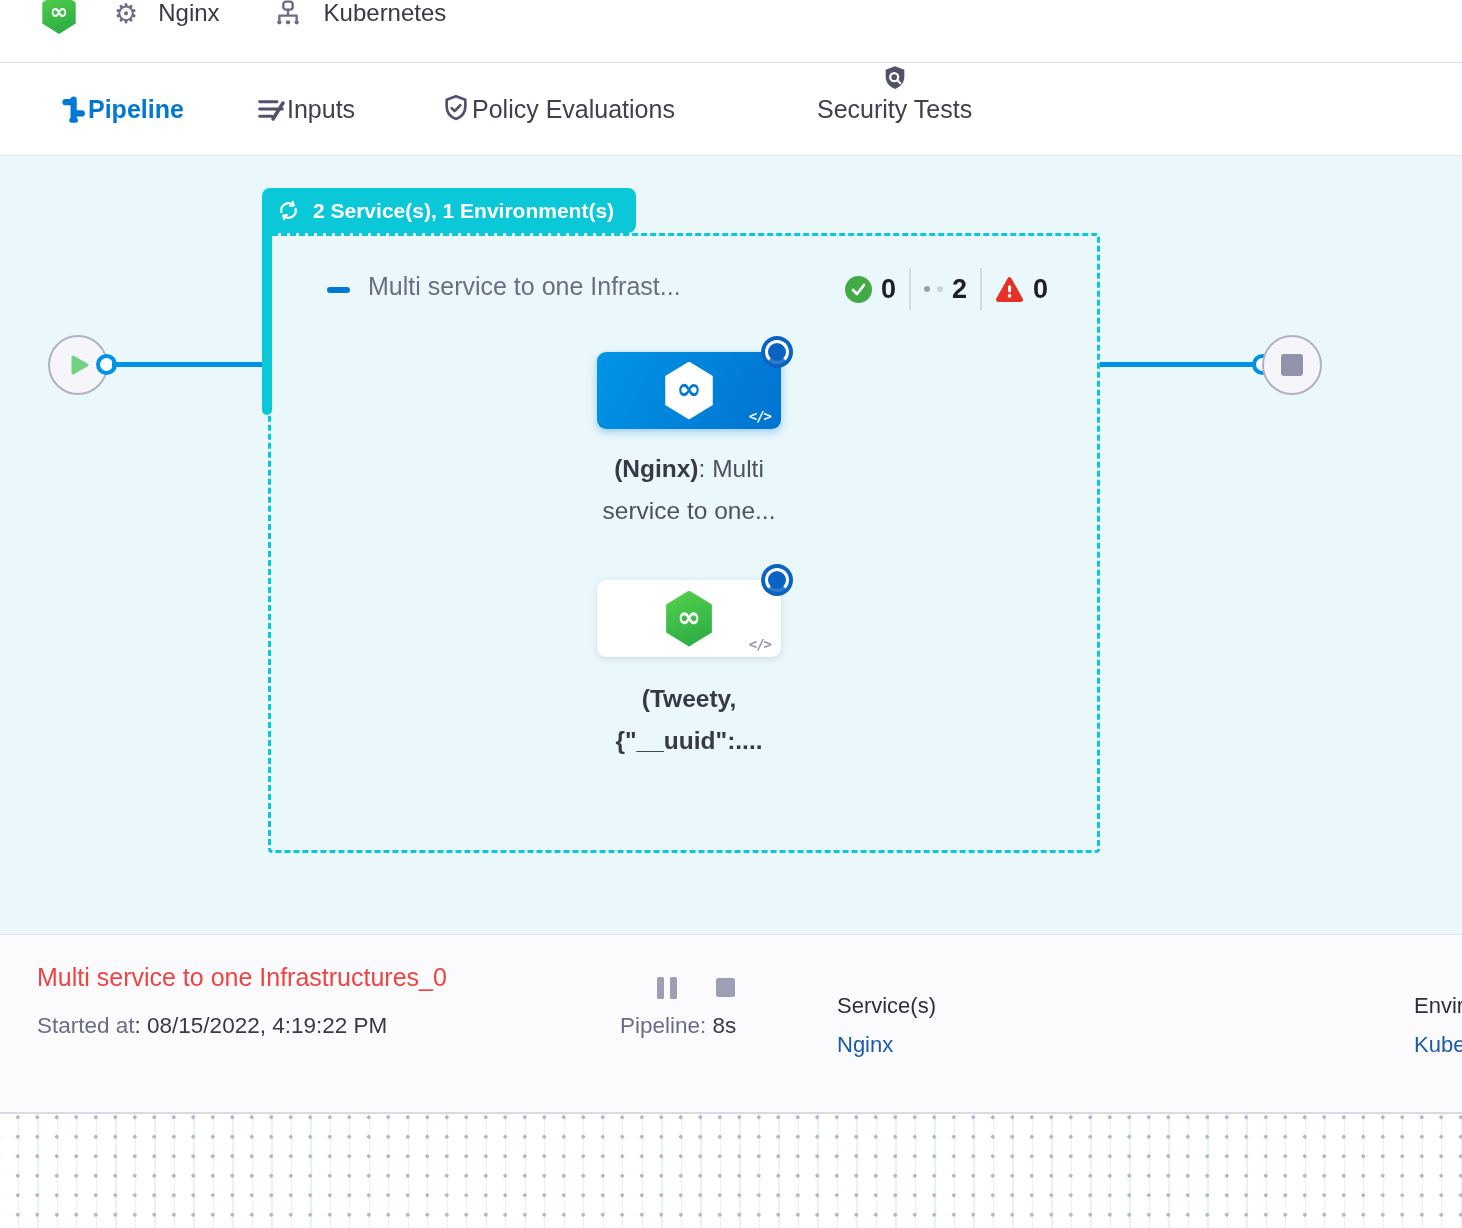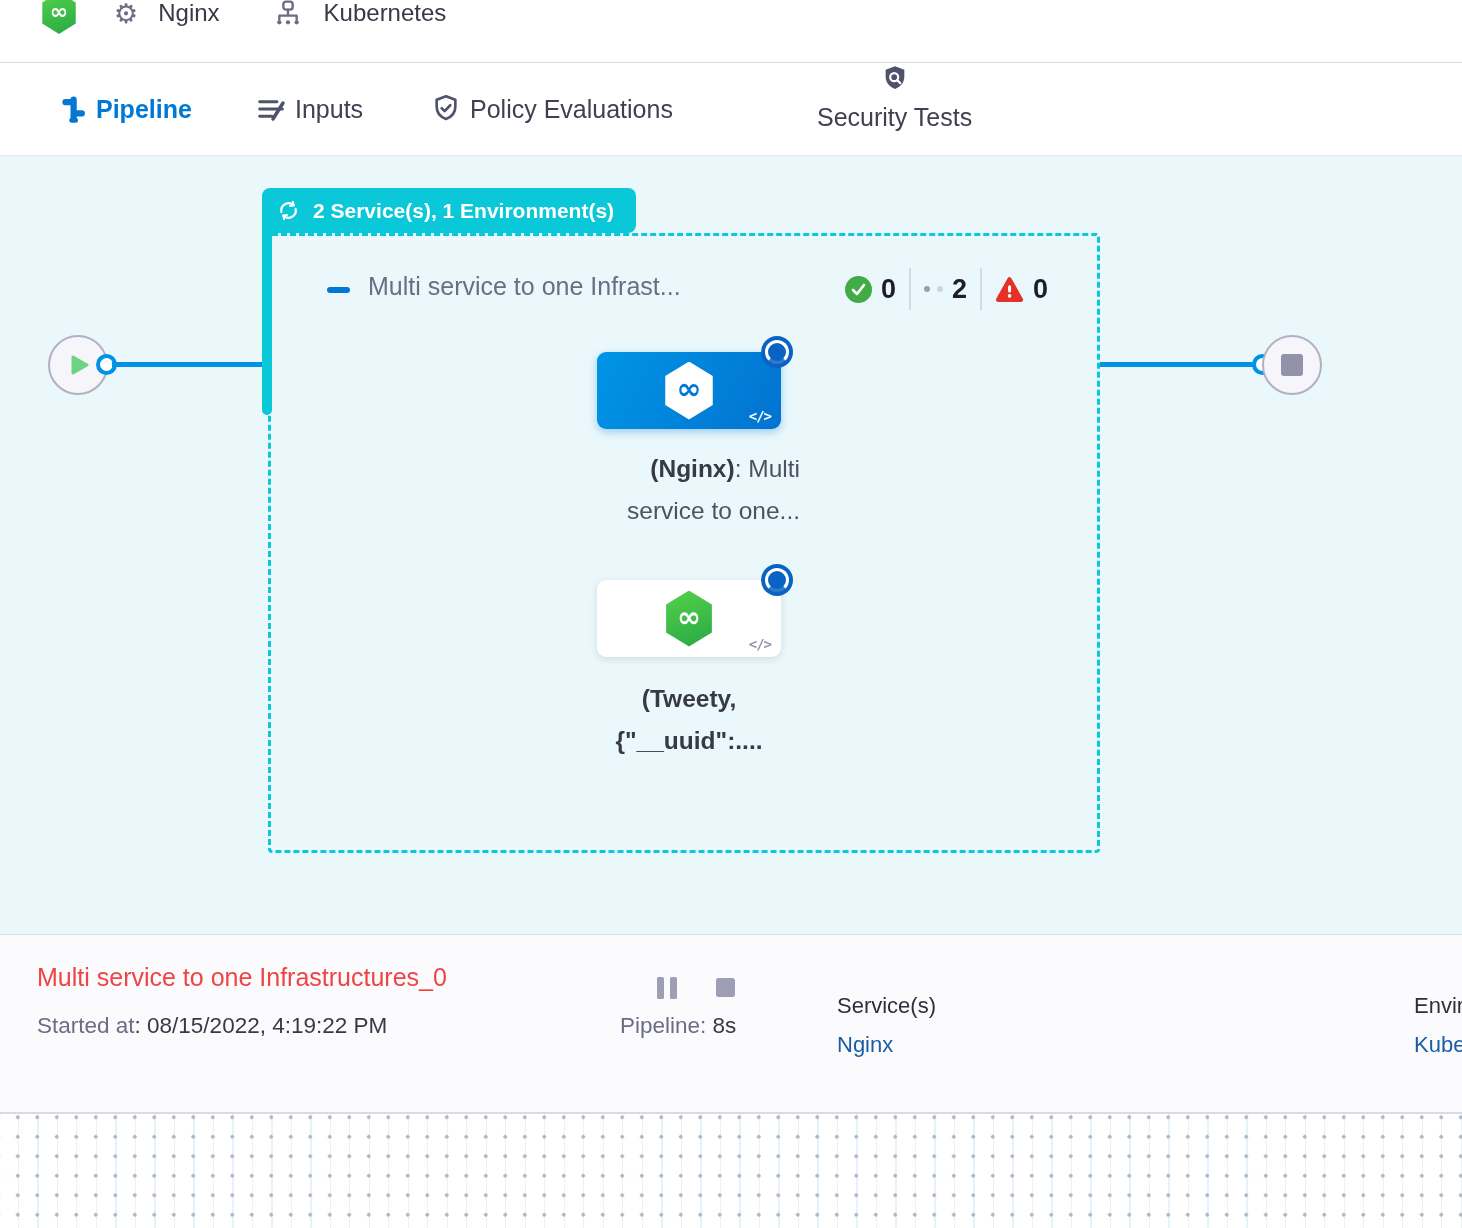--- a/index.html
+++ b/index.html
@@ -12,25 +12,25 @@
   .hexagon { clip-path:polygon(50% 0%,94% 25%,94% 75%,50% 100%,6% 75%,6% 25%); display:flex; align-items:center; justify-content:center; }
   .logo-hex { width:38px; height:42px; background:linear-gradient(160deg,#55d24a,#27a845); }
   .infinity { font-family:"DejaVu Sans", sans-serif; font-weight:bold; line-height:1; }
   .logo-hex .infinity { color:#fff; font-size:22px; margin-top:-2px; }
   .gear { font-family:"DejaVu Sans", sans-serif; font-size:27px; color:#6b6d85; margin-left:36px; }
   .entity-label { font-size:24px; font-weight:500; color:#383946; margin-left:20px; }
   .env-icon { margin-left:52px; }
 
   
   .tabbar { position:absolute; left:0; top:62px; width:1462px; height:94px; background:#fff; border-top:1px solid #d9dbe7; border-bottom:1px solid #e7e9f0; }
-  .tab { position:absolute; top:0; height:92px; display:flex; align-items:center; gap:8px; cursor:pointer; }
+  .tab { position:absolute; top:0; height:92px; display:flex; align-items:center; gap:0; cursor:pointer; }
   .tab-label { font-size:25px; font-weight:500; color:#3f4050; white-space:nowrap; }
   .tab.active .tab-label { color:#0278d5; font-weight:700; }
   .tab-underline { position:absolute; left:38px; top:146px; width:184px; height:7px; background:#0278d5; border-radius:4px; }
-  .t-pipeline { left:58px; } .t-inputs { left:255px; } .t-policy { left:430px;align-items:center; } .t-security { left:817px;flex-direction:column; }
+  .t-pipeline { left:58px; } .t-inputs { left:255px; } .t-policy { left:440px;align-items:center; } .t-security { left:817px;flex-direction:column; }
 
   
   .canvas { position:absolute; left:0; top:156px; width:1462px; height:778px; background:#eaf8fb; }
 
   .exec-node { position:absolute; width:60px; height:60px; border-radius:50%; background:#f5f5fa; border:2px solid #b0b1c3; display:flex; align-items:center; justify-content:center; }
   .start-node { left:48px; top:179px; }
   .end-node { left:1262px; top:179px; }
   .stop-square { width:22px; height:22px; background:#9293ab; border-radius:3px; }
   .port { position:absolute; width:21px; height:21px; border-radius:50%; background:#fff; border:4px solid #0092e4; }
   .port-start { left:96px; top:198px; }
@@ -59,21 +59,21 @@
   .hex-white { width:54px; height:58px; background:#fff; }
   .hex-white .infinity { color:#0278d5; font-size:30px; margin-top:-3px; }
   .hex-green { width:52px; height:56px; background:linear-gradient(160deg,#55d24a,#27a845); }
   .hex-green .infinity { color:#fff; font-size:29px; margin-top:-3px; }
   .code-glyph { position:absolute; right:10px; bottom:5px; font-family:"DejaVu Sans Mono", monospace; font-size:14px; font-weight:bold; letter-spacing:-1px; }
   .code-white { color:#fff; } .code-gray { color:#9293ab; }
   .spinner { position:absolute; right:-12px; top:-16px; width:32px; height:32px; border-radius:50%; background:#0a63c2; display:flex; align-items:center; justify-content:center; }
   .spinner-ring { width:24px; height:24px; border-radius:50%; border:3.5px solid #fff; border-bottom-color:rgba(255,255,255,.15); }
 
   .node-label { position:absolute; width:222px; text-align:center; font-size:24.5px; line-height:42px; color:#4f5162; }
-  .label-nginx { left:578px; top:292px;text-align:right; }
+  .label-nginx { left:578px; top:292px; }
   .label-tweety { left:578px; top:522px; font-weight:700; color:#383946; }
   .node-label b { color:#383946; font-weight:700; }
 
   
   .footer { position:absolute; left:0; top:934px; width:1462px; height:178px; background:#fbfbfd; border-top:1px solid #dcdee8; }
   .exec-title { position:absolute; left:37px; top:28px; font-size:25px; font-weight:400; color:#ef4444; }
   .started-row { position:absolute; left:37px; top:78px; font-size:22.5px; color:#383946; }
   .muted { color:#6b6d85; }
   .icon-btn { position:absolute; cursor:pointer; }
   .pause-btn { left:657px; top:42px; width:22px; height:22px; display:flex; gap:6px; }

